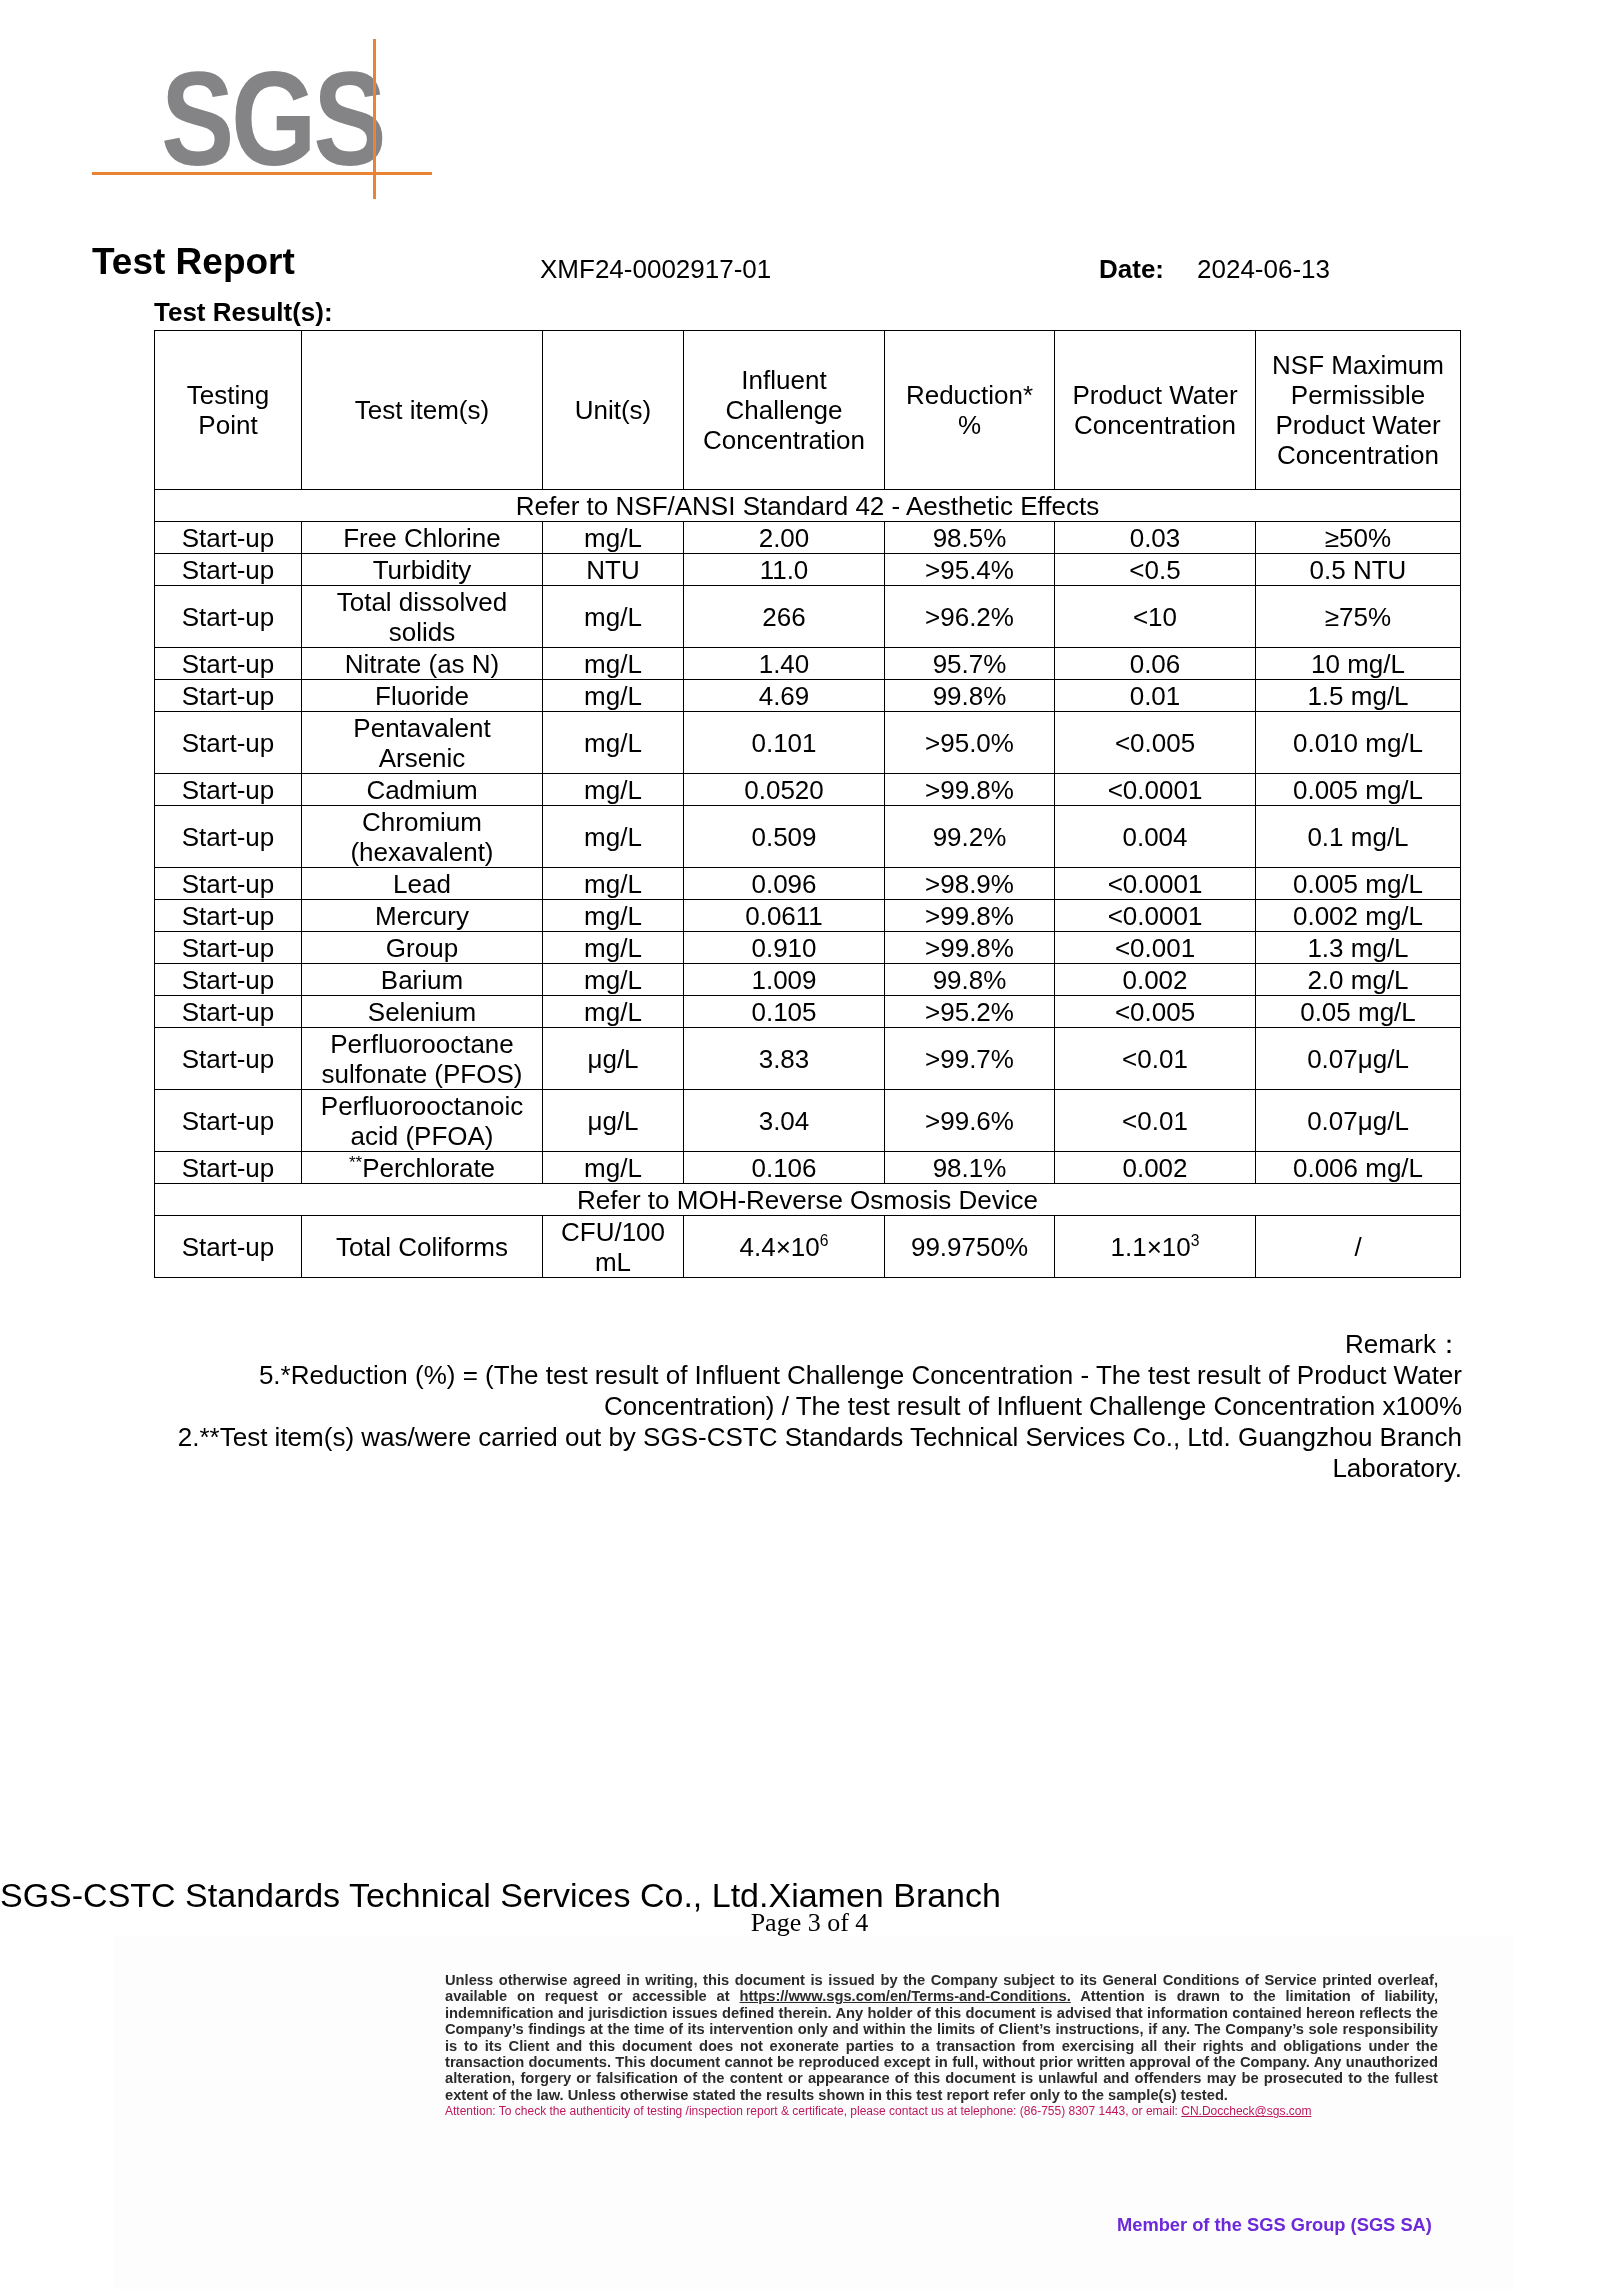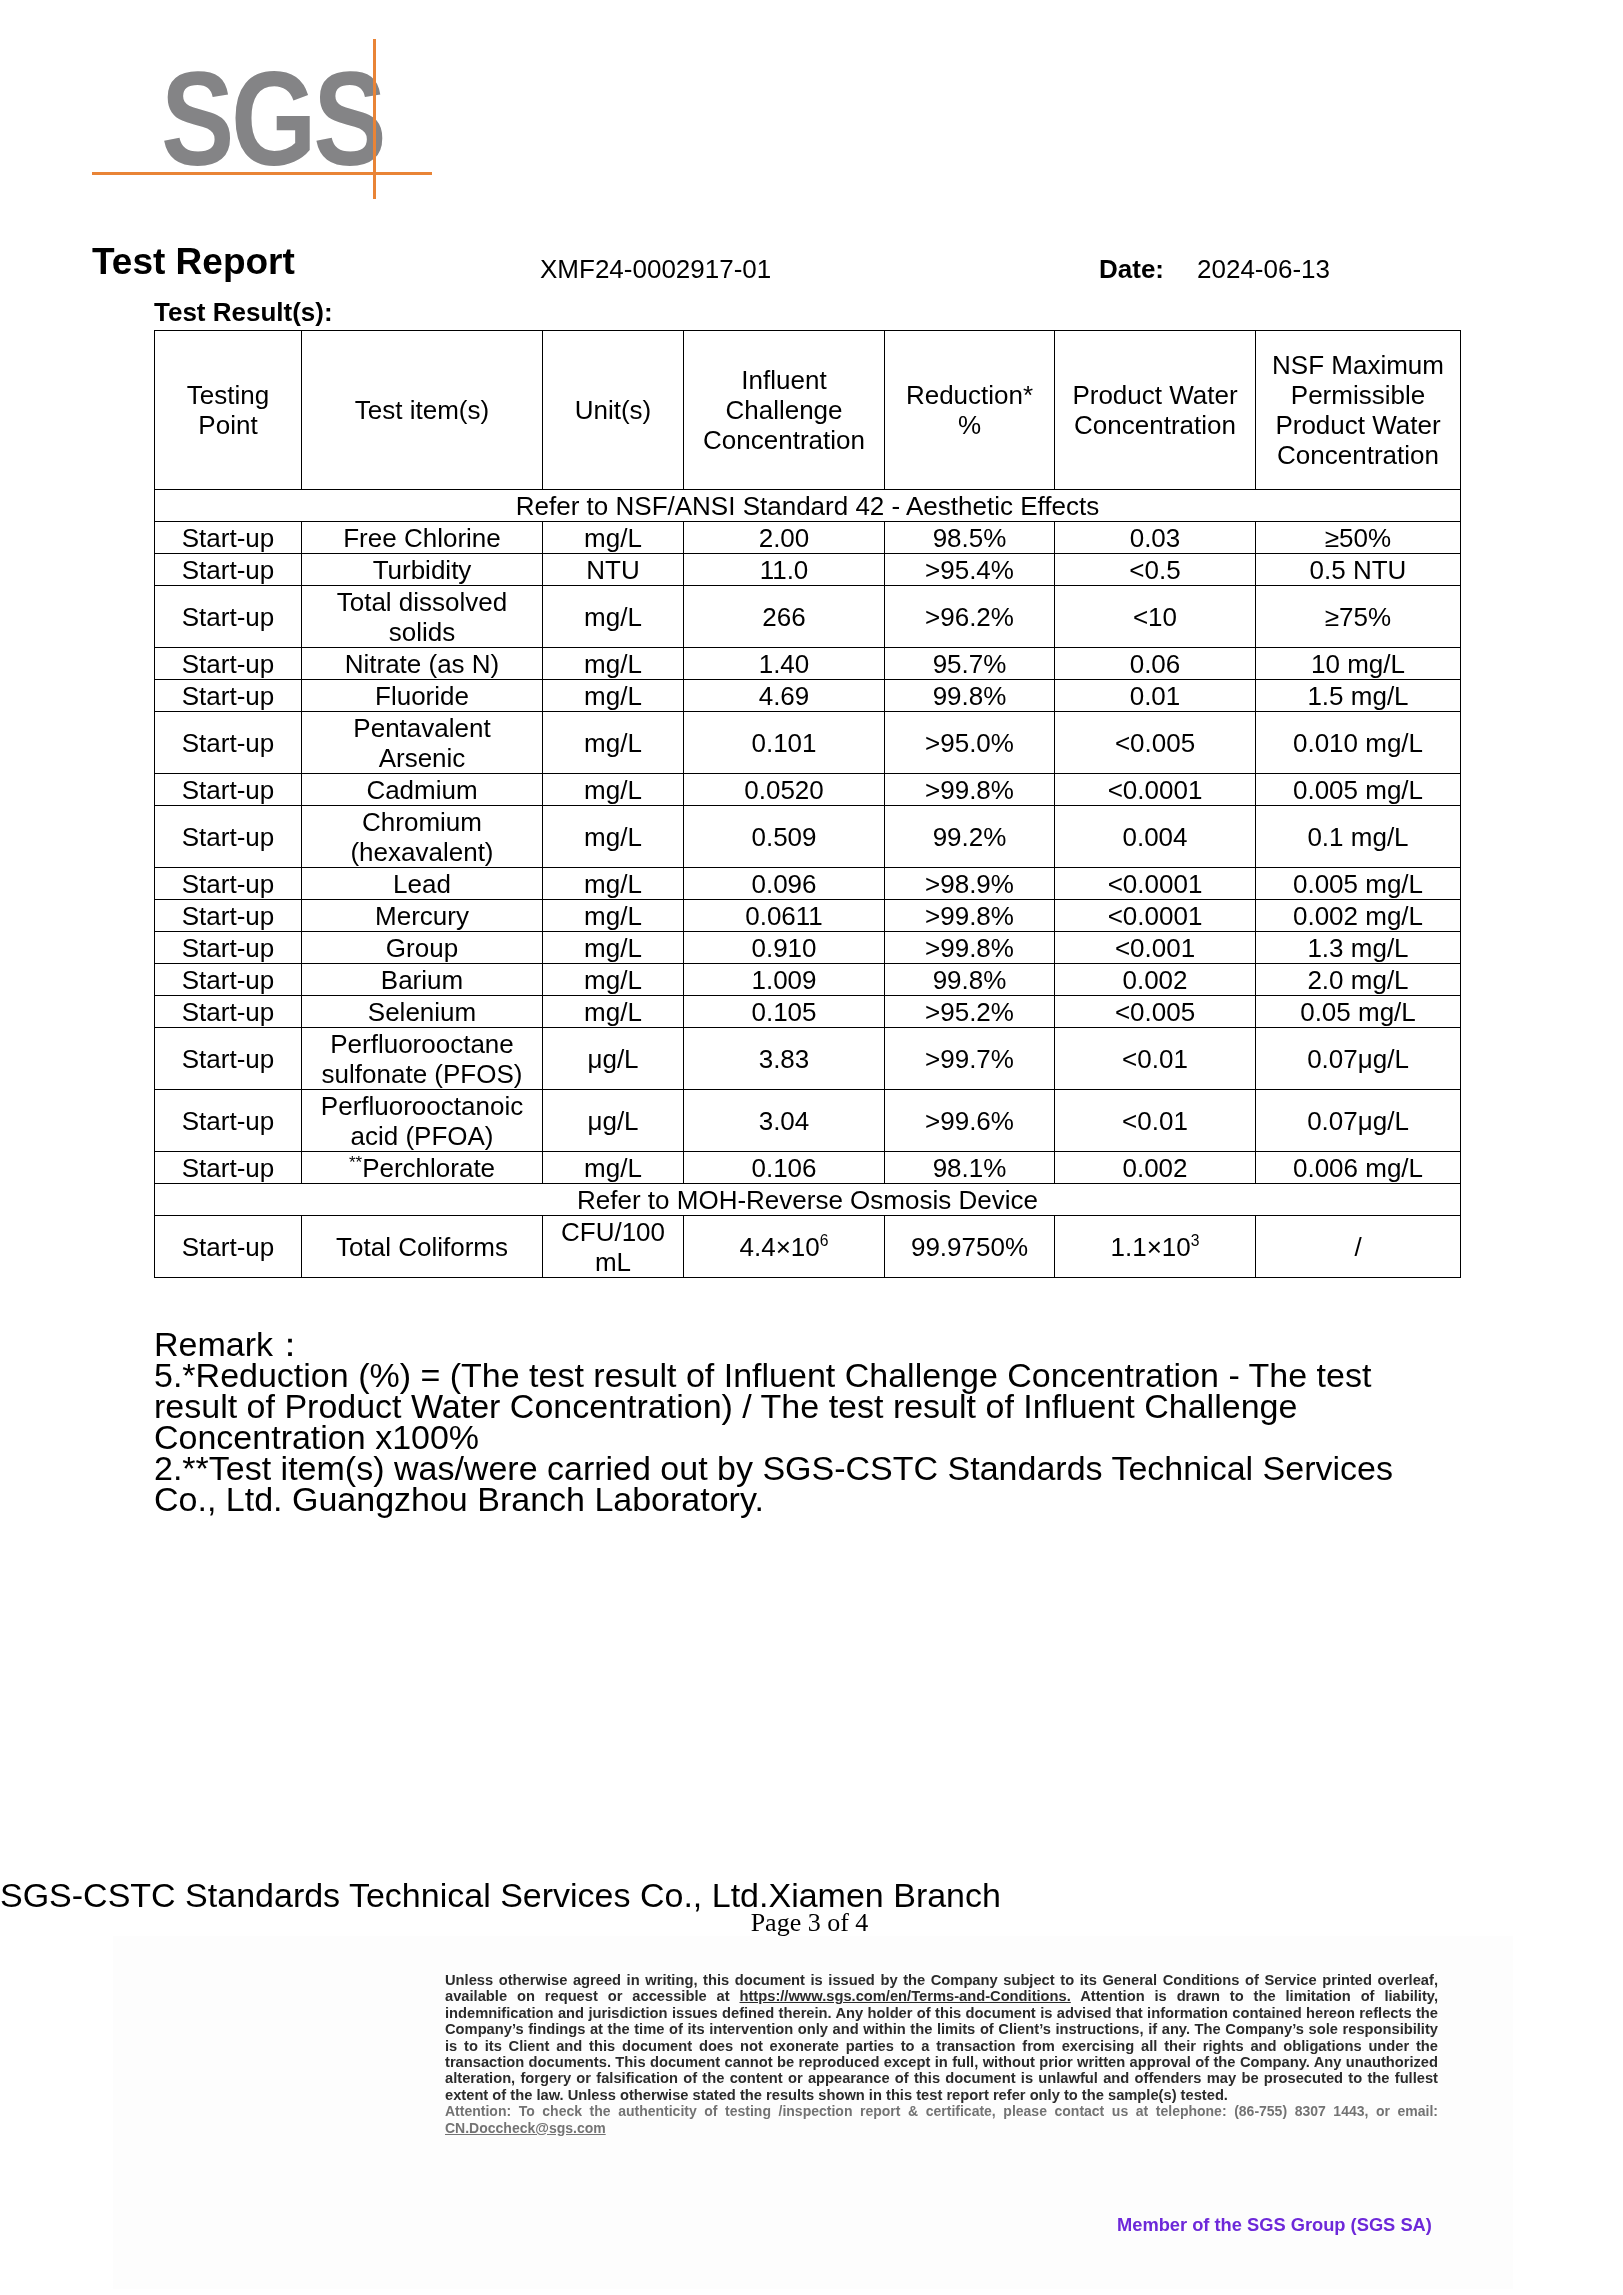--- a/index.html
+++ b/index.html
@@ -35,35 +35,35 @@
       padding: 0 2.6px; font-weight: normal; line-height: 30px;
     }
     table.results tr.row-h > * { height: 158px; }
     table.results tr.row-1 > td { height: 31px; }
     table.results tr.row-2 > td { height: 61px; }
     table.results tr.section td { height: 31px; }
     sup { font-size: 15.7px; line-height: 0; vertical-align: super; }
     .stars { font-size: 17px; vertical-align: top; line-height: 19.6px; }
 
     
-    .remarks { position: absolute; left: 154px; top: 1329px; width: 1308px; font-size: 34px; line-height: 31px; }
+    .remarks { position: absolute; left: 154px; top: 1329px; width: 1308px; font-size: 26px; line-height: 31px; text-align: right; }
     .remarks p { margin: 0; }
 
     
     .footer-company { position: absolute; left: 0; width: 1502px; top: 1876px; text-align: left; font-size: 34px; }
     .footer-page { position: absolute; left: 0; width: 1619px; top: 1908px; text-align: center; font-size: 26px; font-family: Liberation Serif, serif; }
     .disclaimer-wrap { position: absolute; left: 113px; top: 1936px; width: 1400px; height: 353px; background: #fdfdfd; }
     .disclaimer {
       position: absolute; left: 445px; top: 1972px; width: 993px;
       font-size: 14.7px; line-height: 16.4px; color: #2b2b2b; font-weight: bold;
       text-align: justify;
     }
     .disclaimer p { margin: 0; }
     .disclaimer u { text-decoration: underline; }
-    .attention { color: #737373; font-weight: bold; font-size: 14px; line-height: 16.4px; margin: 0; }
+    .attention { color: #be185d; font-weight: normal; font-size: 12px; line-height: 16.4px; margin: 0; }
     .attention u { text-decoration: underline; }
     .member { position: absolute; left: 1117px; top: 2214px; font-size: 18.3px; color: #6d28d9; font-weight: bold; }
   </style>
 </head>
 <body>
 
 <div class="logo">
   <div class="logo-text">SGS</div>
   <div class="logo-hline"></div>
   <div class="logo-vline"></div>

